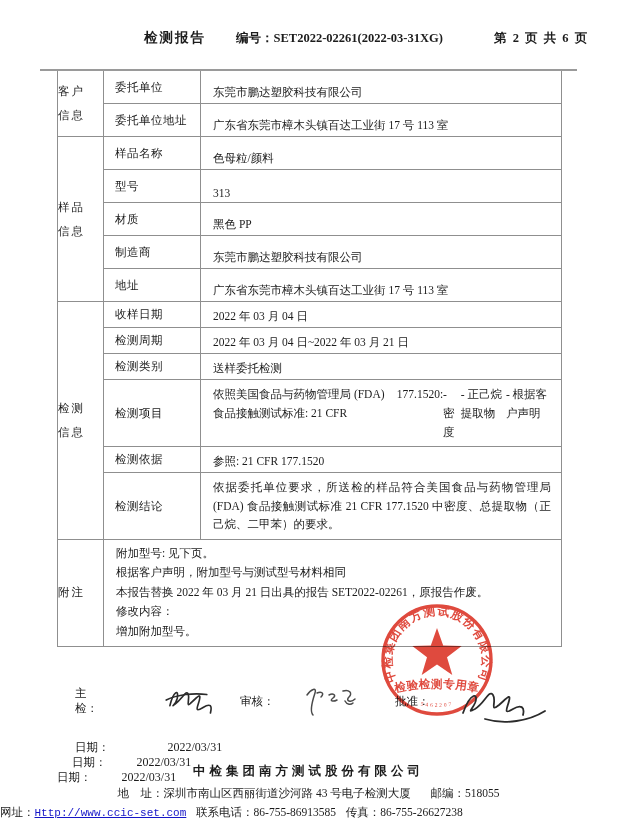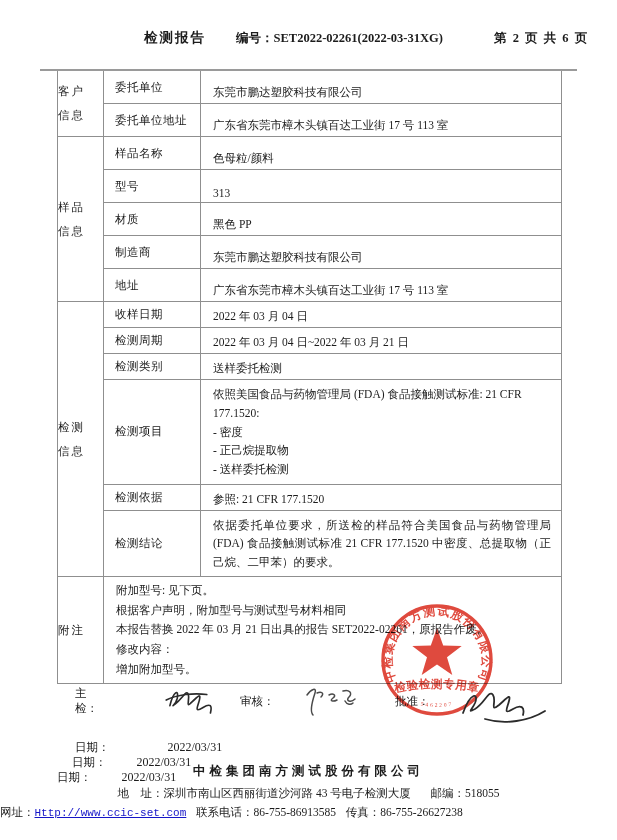--- a/index.html
+++ b/index.html
@@ -26,21 +26,21 @@
     justify-content:center;align-items:flex-start;gap:9px;letter-spacing:2px;box-sizing:border-box;
   }
   .grows{flex:1;display:flex;flex-direction:column;min-width:0;}
   .trow{display:flex;border-bottom:1px solid #8f8f8f;}
   .trow:last-child{border-bottom:none;}
   .lcell{
     width:97px;flex:0 0 97px;border-right:1px solid #8f8f8f;display:flex;align-items:center;
     padding:3px 4px 3px 11px;box-sizing:border-box;letter-spacing:0.5px;
   }
   .vcell{flex:1;display:flex;align-items:flex-end;padding:3px 10px 3px 12px;box-sizing:border-box;min-width:0;}
-  .vcell.multi{flex-direction:column;align-items:flex-start;justify-content:flex-end;padding-top:5px;padding-bottom:5px;}
+  .vcell.multi{flex-direction:row;align-items:flex-start;justify-content:flex-end;padding-top:5px;padding-bottom:5px;}
   .vcell.multi .vline{line-height:18.8px;}
   .vcell.para{padding-top:5px;padding-bottom:5px;}
   .vcell.para .ptext{line-height:18.4px;text-align:justify;}
   .r32{min-height:32px;}
   .r25{min-height:25px;}
   .notecell{flex:1;padding:4px 10px 4px 12px;box-sizing:border-box;}
   .notecell .vline{line-height:19.6px;}
   
   .sig-row{position:absolute;left:57px;top:680px;width:505px;display:flex;font-size:11.5px;}
   .date-row{position:absolute;left:57px;top:740px;width:505px;display:flex;font-size:11.5px;flex-direction:column;}
@@ -179,21 +179,21 @@
         </div>
         <div class="trow">
           <div class="lcell">
               <span>检测项目</span>
             </div>
           <div class="vcell multi">
             <div class="vline">依照美国食品与药物管理局 (FDA) 食品接触测试标准: 21 CFR</div>
             <div class="vline">177.1520:</div>
             <div class="vline">- 密度</div>
             <div class="vline">- 正己烷提取物</div>
-            <div class="vline">- 送样委托检测</div>
+            <div class="vline">- 根据客户声明</div>
           </div>
         </div>
         <div class="trow r25">
           <div class="lcell">
               <span>检测依据</span>
             </div>
           <div class="vcell">
               <span>参照: 21 CFR 177.1520</span>
             </div>
         </div>

